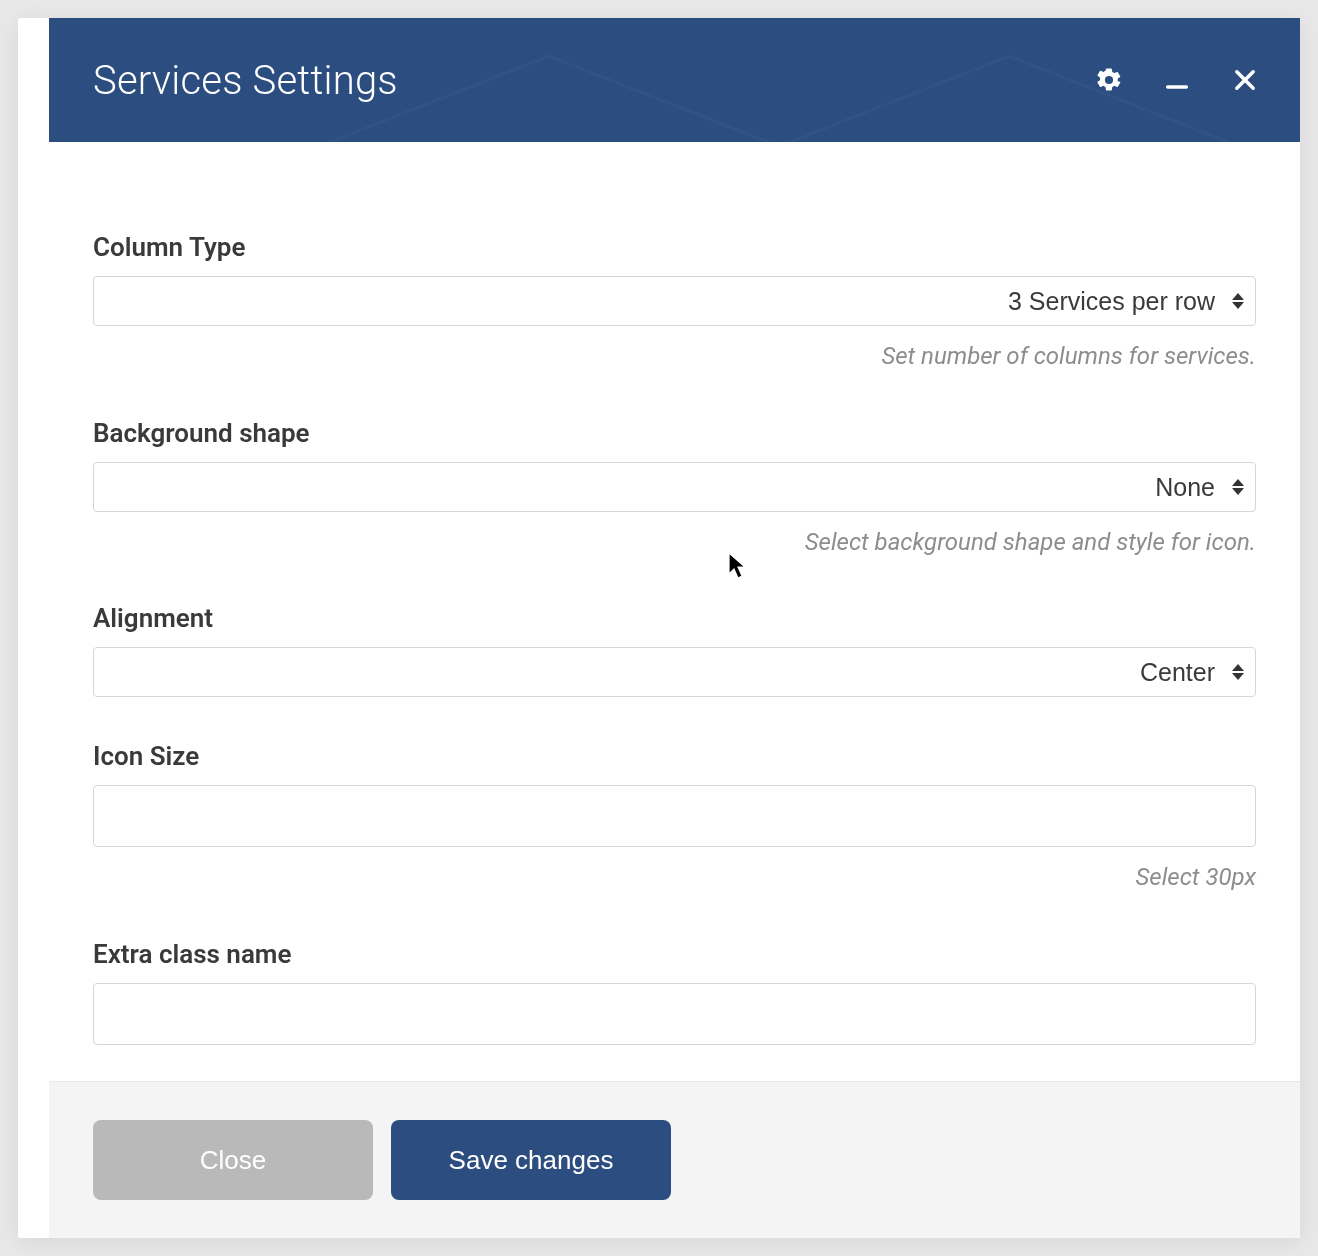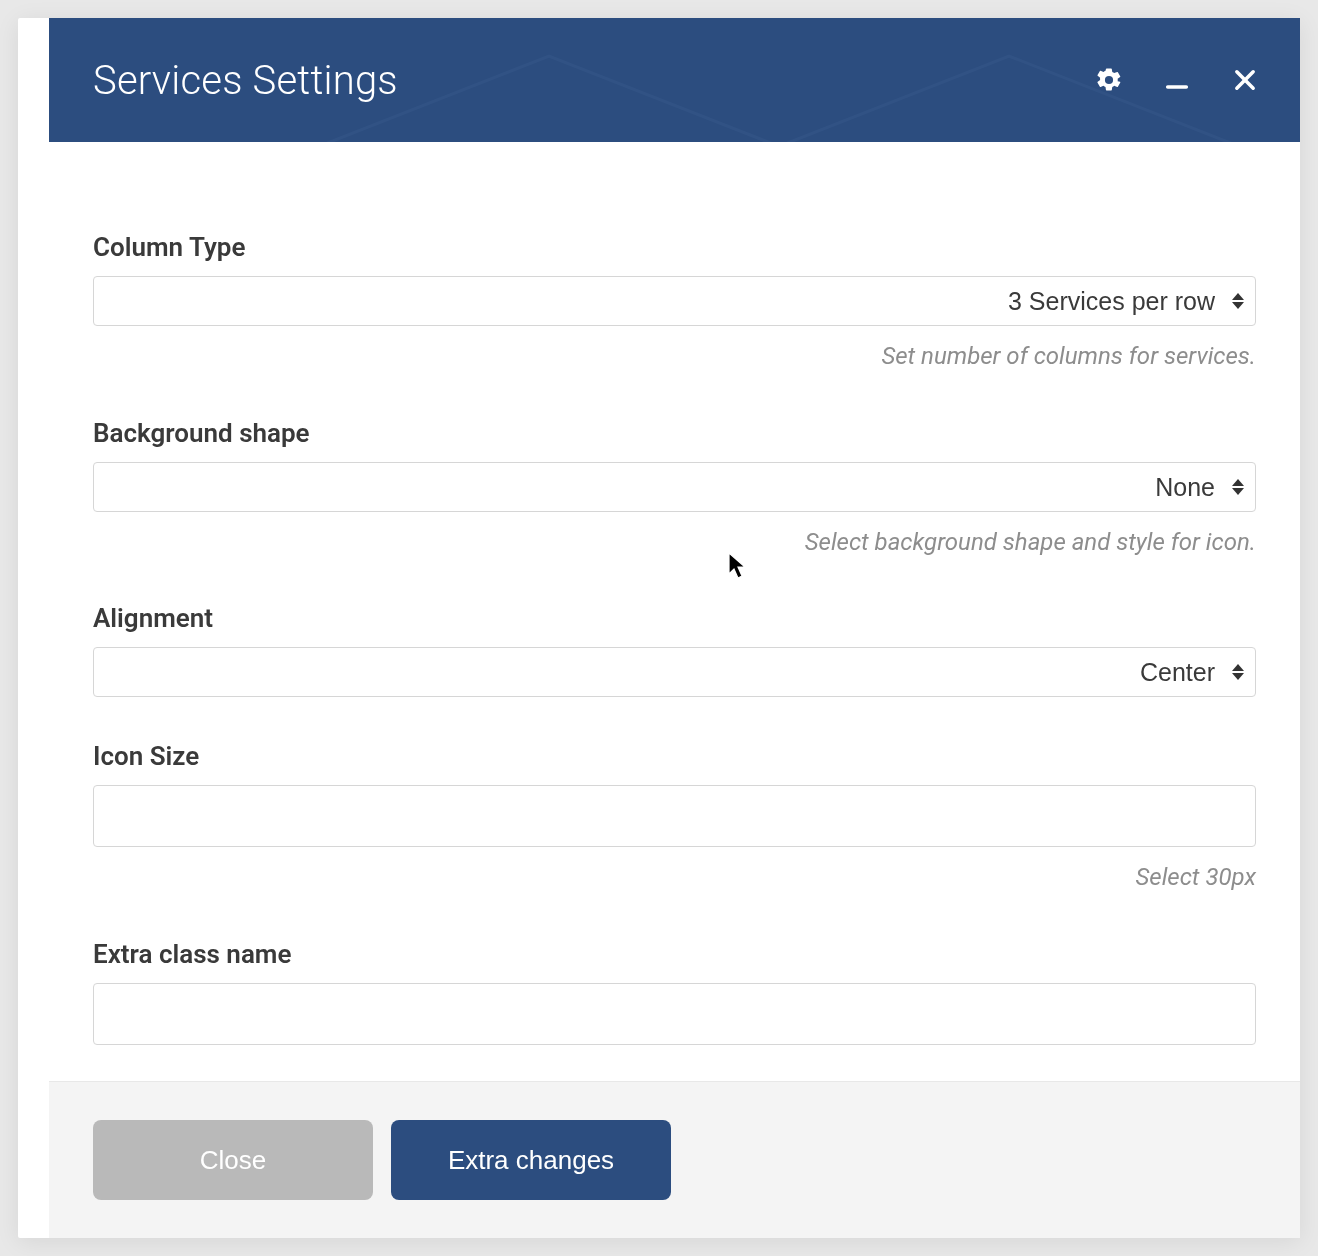--- a/index.html
+++ b/index.html
@@ -238,20 +238,20 @@
 
     <div class="form-group last">
       <label class="form-label">Extra class name</label>
       <input type="text" class="ctrl text" value="" style="">
     </div>
 
   </div>
 
   <div class="modal-footer">
     <button class="btn secondary">Close</button>
-    <button class="btn primary">Extra changes</button>
+    <button class="btn primary">Save changes</button>
   </div>
 
 </div>
 
 <svg class="cursor" width="22" height="28" viewBox="0 0 22 28">
   <path d="M1 1 L1 22 L6 17 L10 26 L14 24 L10 15 L17 15 Z" fill="#000" stroke="#fff" stroke-width="1.2"></path>
 </svg>
 
 </body></html>

